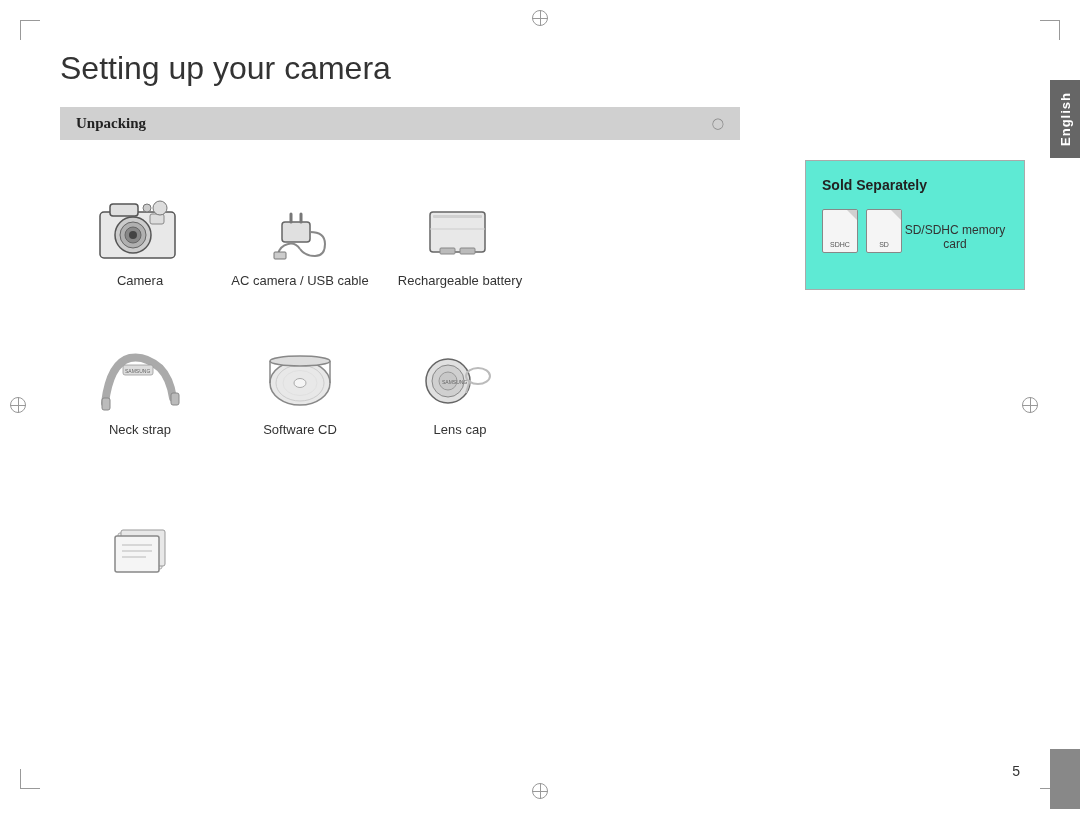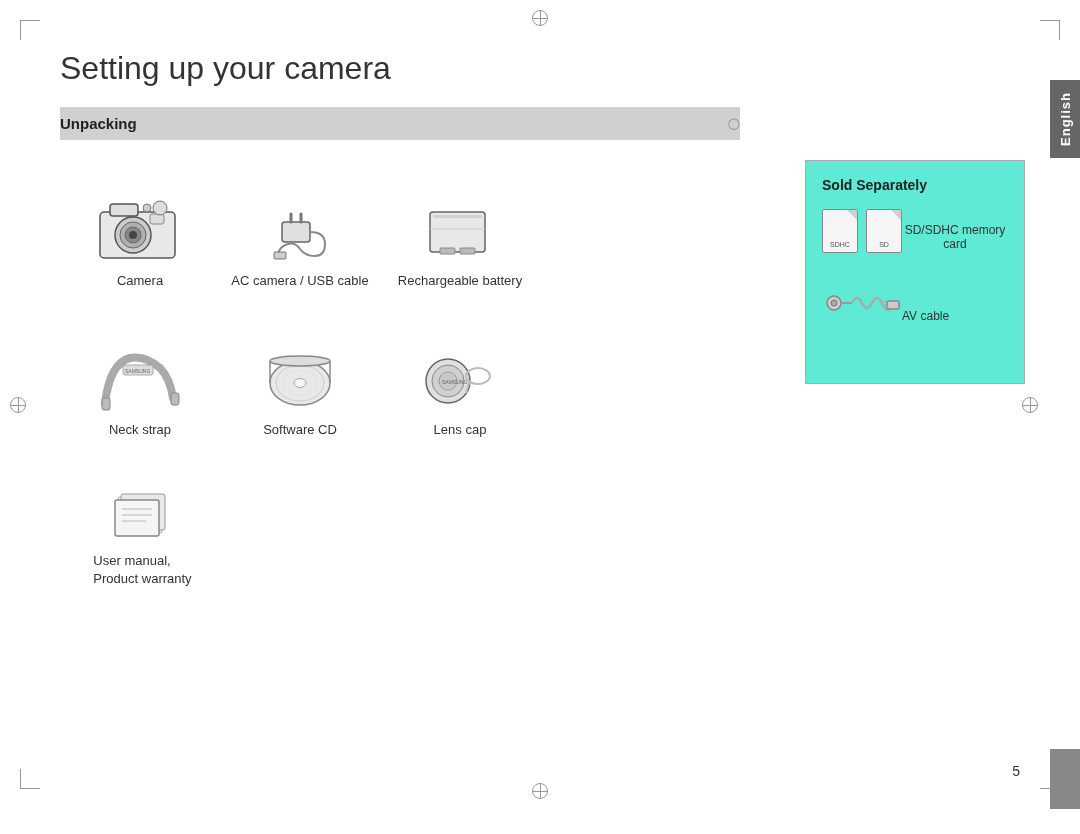--- a/index.html
+++ b/index.html
@@ -70,26 +70,27 @@
       font-size: 32px;
       font-weight: 300;
       color: #333;
       margin-bottom: 20px;
       margin-top: 10px;
     }
 
     
     .section-header {
       background: #d0d0d0;
-      padding: 8px 0;
+      padding: 8px 16px;
       margin-bottom: 30px;
       display: flex;
       align-items: center;
       justify-content: space-between;
       width: 680px;
+      font-family: Liberation Serif, serif;
     }
     .section-header-title {
       font-weight: bold;
       font-size: 15px;
       color: #222;
     }
 
     
     .items-area {
       display: flex;
@@ -398,21 +399,20 @@
 
             <rect x="10" y="8" width="44" height="36" rx="2" fill="#f0f0f0" stroke="#aaa" stroke-width="1"></rect>
             <rect x="13" y="5" width="44" height="36" rx="2" fill="#e8e8e8" stroke="#999" stroke-width="1"></rect>
             <rect x="7" y="11" width="44" height="36" rx="2" fill="#f5f5f5" stroke="#888" stroke-width="1.5"></rect>
 
             <line x1="14" y1="20" x2="44" y2="20" stroke="#ccc" stroke-width="1.5"></line>
             <line x1="14" y1="26" x2="44" y2="26" stroke="#ccc" stroke-width="1.5"></line>
             <line x1="14" y1="32" x2="38" y2="32" stroke="#ccc" stroke-width="1.5"></line>
           </svg>
         </div>
-        <span class="item-label" style="text-align:left; padding-left: 5px;">User manual,<br>Product warranty</span>
       </div>
 
     </div>
 
   </div>
 
   <div class="sold-separately-box">
     <div class="sold-separately-title">Sold Separately</div>
 
     <div class="sold-sep-item">
@@ -420,37 +420,20 @@
         <div class="sd-card">
           <span style="font-size:7px;color:#555;">SDHC</span>
         </div>
         <div class="sd-card">
           <span style="font-size:7px;color:#555;">SD</span>
         </div>
       </div>
       <span class="sold-sep-label">SD/SDHC memory card</span>
     </div>
 
-    <div class="sold-sep-item">
-      <div class="item-image avcable-icon">
-        <svg viewBox="0 0 80 70" fill="none" xmlns="http://www.w3.org/2000/svg">
-
-          <circle cx="12" cy="30" r="7" fill="#ccc" stroke="#888" stroke-width="1.5"></circle>
-          <circle cx="12" cy="30" r="3" fill="#aaa" stroke="#777" stroke-width="1"></circle>
-          <line x1="19" y1="30" x2="30" y2="30" stroke="#999" stroke-width="2"></line>
-
-          <path d="M30 30 Q35 20 40 30 Q45 40 50 30 Q55 20 60 30 Q65 40 68 35" stroke="#aaa" stroke-width="2.5" fill="none"></path>
-
-          <rect x="65" y="28" width="12" height="8" rx="2" fill="#ccc" stroke="#888" stroke-width="1.5"></rect>
-          <line x1="65" y1="30" x2="62" y2="28" stroke="#aaa" stroke-width="1.5"></line>
-          <line x1="65" y1="34" x2="62" y2="36" stroke="#aaa" stroke-width="1.5"></line>
-        </svg>
-      </div>
-      <span class="sold-sep-label">AV cable</span>
-    </div>
   </div>
 
   <div class="english-sidebar">
     <div style="position:absolute; top: 80px; right:0; width:30px; background:#666; padding: 12px 5px; display:flex; align-items:center; justify-content:center;">
       <span style="color:#fff; font-size:13px; font-weight:bold; writing-mode:vertical-rl; text-orientation:mixed; transform:rotate(180deg); letter-spacing:1px;">English</span>
     </div>
     <div class="english-bar-bottom"></div>
   </div>
 
   <div class="page-number">5</div>

